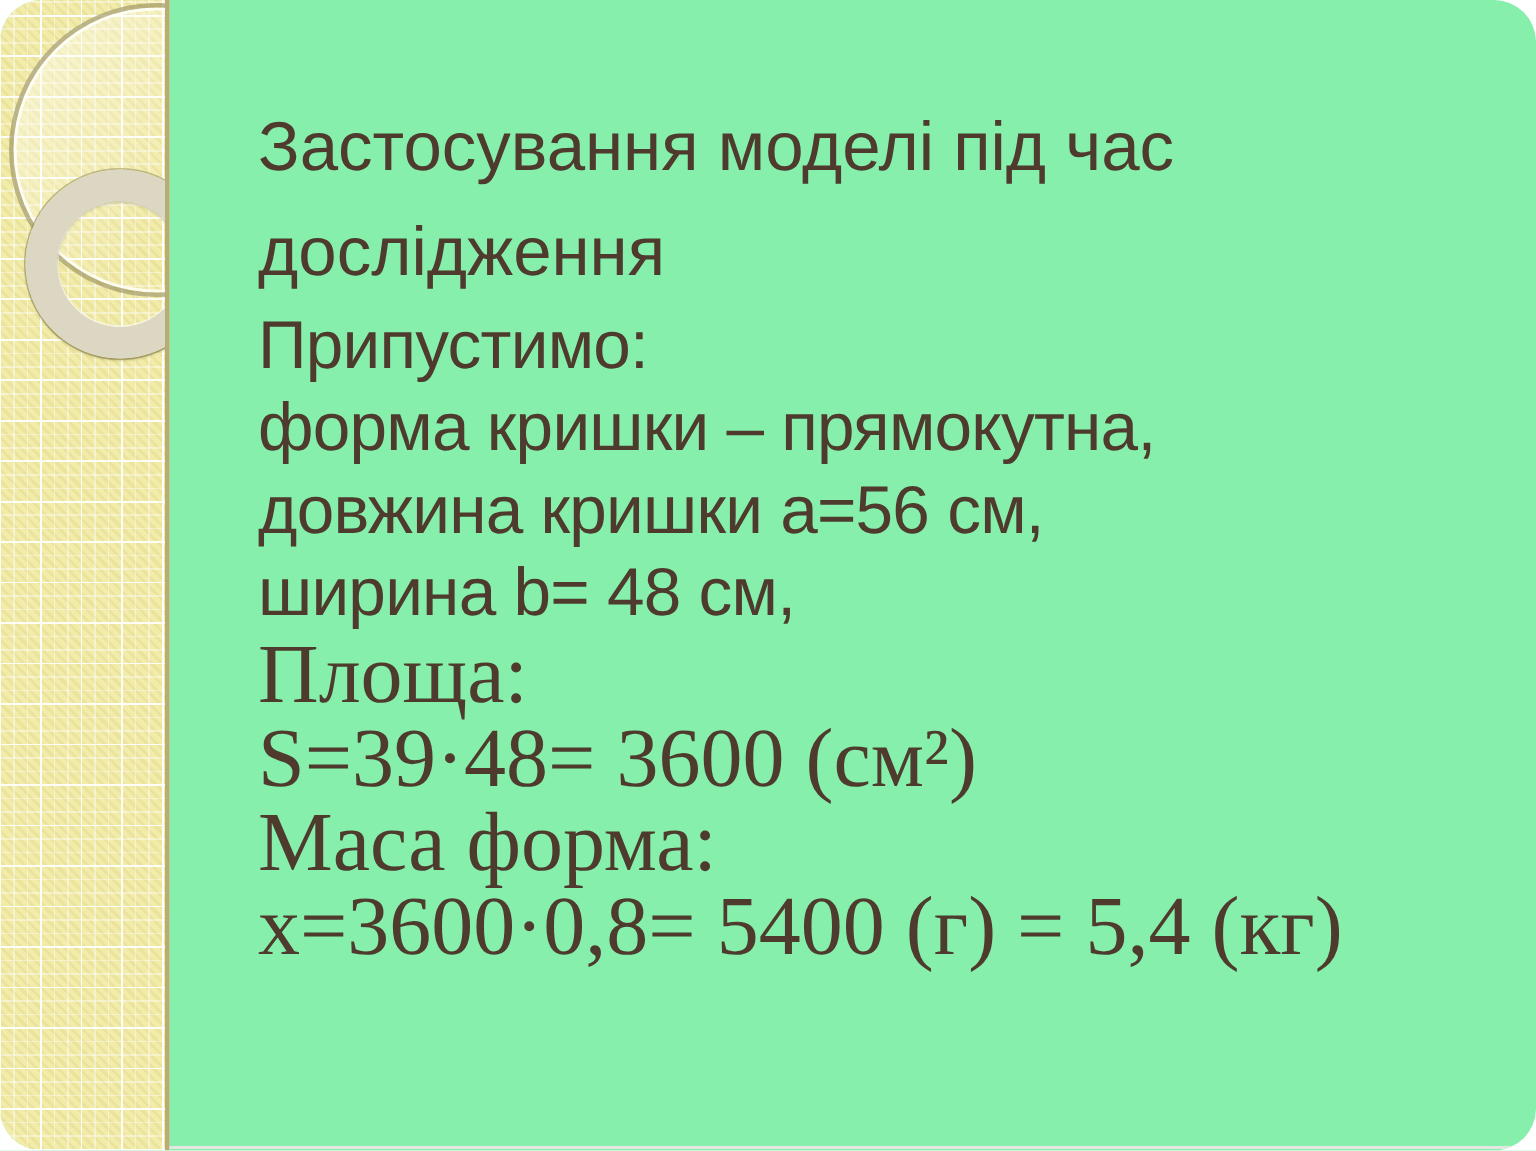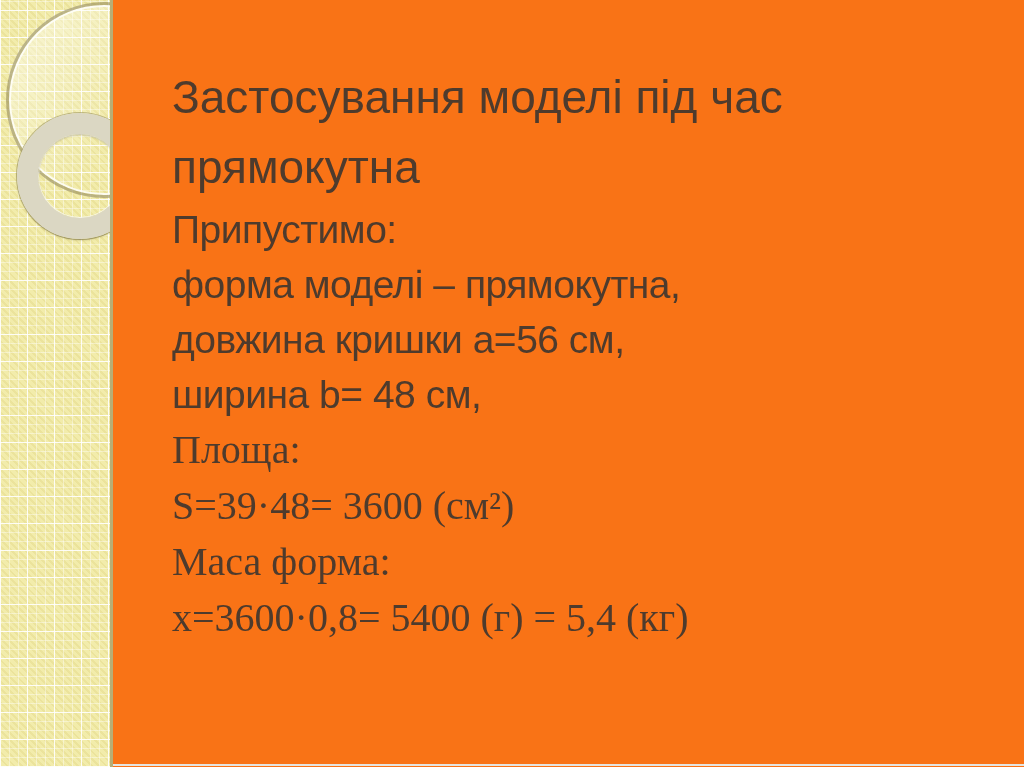--- a/index.html
+++ b/index.html
@@ -1,18 +1,19 @@
 <!DOCTYPE html>
 <html><head>
 <meta charset="utf-8">
 <style>
   html,body{margin:0;padding:0;background:#ffffff;}
   .stage{
-    position:relative;width:1024px;height:767px;background:#f97316;overflow:hidden;
+    position:relative;width:1024px;height:767px;background:#86efac;overflow:hidden;
     font-family:"Liberation Sans","DejaVu Sans",sans-serif;
+    border-radius:28px;
   }
   
   .sidebar{
     position:absolute;left:0;top:0;width:110px;height:767px;overflow:hidden;
     background-color:#f2ecab;
     background-image:
       repeating-linear-gradient(0deg, rgba(255,255,255,.85) 0 1px, rgba(255,255,255,0) 1px 27px),
       repeating-linear-gradient(90deg, rgba(255,255,255,.85) 0 1px, rgba(255,255,255,0) 1px 27px),
       repeating-linear-gradient(0deg, rgba(255,255,255,.40) 0 1px, transparent 1px 9px),
       repeating-linear-gradient(90deg, rgba(255,255,255,.40) 0 1px, transparent 1px 9px),
@@ -31,45 +32,45 @@
     box-shadow:
       0 1px 2px rgba(120,110,60,.55),
       inset 0 1px 2px rgba(120,110,60,.45),
       0 0 0 1px rgba(165,156,100,.65),
       inset 0 0 0 1px rgba(255,255,255,.75);
   }
   
   .content{position:absolute;left:172px;top:62px;width:800px;color:#4e3b2d;}
   .title{margin:0;font-size:46px;font-weight:400;line-height:70px;letter-spacing:0;}
   .tline{display:block;}
-  .body-sans{font-size:39px;line-height:55px;letter-spacing:-0.5px;}
-  .body-serif{font-family:"Liberation Serif","DejaVu Serif",serif;font-size:40px;line-height:56px;}
+  .body-sans{font-size:45px;line-height:55px;letter-spacing:-0.5px;}
+  .body-serif{font-family:"Liberation Serif","DejaVu Serif",serif;font-size:56px;line-height:56px;}
   .line{white-space:nowrap;}
   
   .bottom-rule{position:absolute;left:113px;right:0;bottom:1px;height:2px;background:#e5e5e2;}
 </style>
 </head>
 <body>
 
 <div class="stage">
 
   <div class="sidebar">
     <div class="circle-thin"></div>
     <div class="ring"></div>
   </div>
 
   <div class="content">
     <h1 class="title">
       <span class="tline">Застосування моделі під час</span>
-      <span class="tline">прямокутна</span>
+      <span class="tline">дослідження</span>
     </h1>
 
     <div class="body-sans">
       <div class="line">Припустимо:</div>
-      <div class="line">форма моделі – прямокутна,</div>
+      <div class="line">форма кришки – прямокутна,</div>
       <div class="line">довжина кришки a=56 см,</div>
       <div class="line">ширина b= 48 см,</div>
     </div>
 
     <div class="body-serif">
       <div class="line">Площа:</div>
       <div class="line">S=39·48= 3600 (см²)</div>
       <div class="line">Маса форма:</div>
       <div class="line">х=3600·0,8= 5400 (г) = 5,4 (кг)</div>
     </div>

